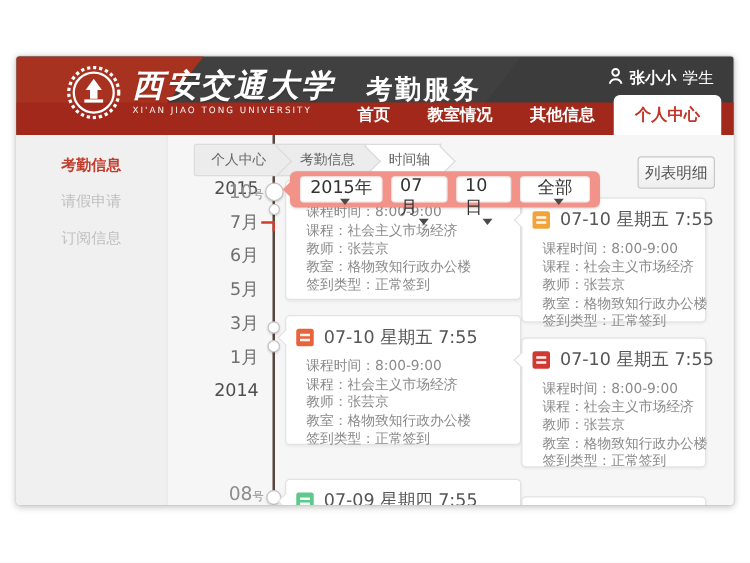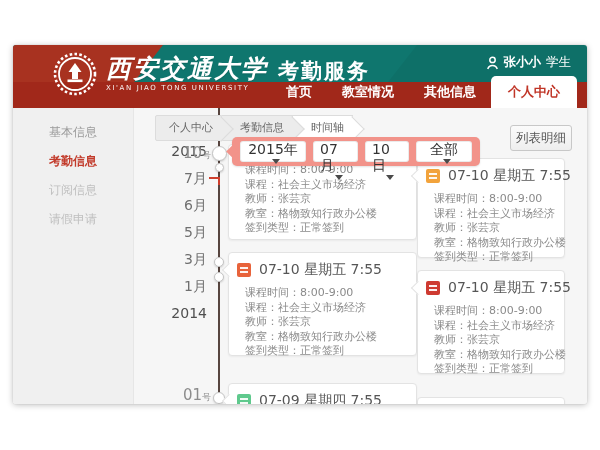--- a/index.html
+++ b/index.html
@@ -7,34 +7,34 @@
     width:600px;height:450px;background:#ffffff;position:relative;overflow:hidden;
     font-family:"DejaVu Sans","Liberation Sans",sans-serif;
     -webkit-font-smoothing:antialiased;
   }
   .window{
     position:absolute;left:13px;top:45px;width:574px;height:359px;
     background:#f6f6f6;border-radius:3px;overflow:hidden;
     box-shadow:0 1px 6px rgba(0,0,0,.25),0 0 1px rgba(0,0,0,.25);
   }
   
-  .hdr{position:absolute;top:0;left:0;right:0;height:63px;background:#0f766e;overflow:hidden;}
+  .hdr{position:absolute;top:0;left:0;right:0;height:63px;background:#404040;overflow:hidden;}
   .hdr .band-dark{position:absolute;left:0;top:0;width:150px;height:63px;background:#a83220;
     transform:skewX(-38deg);transform-origin:top left;}
   .hdr .band-right{position:absolute;right:-60px;top:0;width:230px;height:63px;background:rgba(0,0,0,.05);
     transform:skewX(-38deg);transform-origin:top left;}
   .navbar{position:absolute;left:0;right:0;bottom:0;height:26px;background:#a1281a;}
   .logo-area{position:absolute;left:40px;top:7px;display:flex;align-items:center;color:#fff;z-index:3;}
   .emblem{width:44px;height:44px;flex:0 0 auto;}
   .uni-block{margin-left:9px;}
   .uni-cn{font-size:25px;font-weight:bold;font-style:italic;letter-spacing:2px;line-height:26px;
     text-shadow:0 1px 1px rgba(0,0,0,.15);}
   .uni-en{font-size:7px;letter-spacing:1.6px;margin-top:2px;opacity:.95;}
-  .svc-title{font-size:21px;font-weight:bold;margin-left:10px;margin-top:-6px;letter-spacing:2px;}
-  .user{position:absolute;top:9px;right:16px;display:flex;align-items:center;gap:5px;
+  .svc-title{font-size:21px;font-weight:bold;margin-left:25px;margin-top:-6px;letter-spacing:2px;}
+  .user{position:absolute;top:9px;right:16px;display:flex;align-items:flex-start;gap:5px;
     color:#fff;font-size:12.5px;z-index:3;}
   .user .uname{font-weight:bold;}
   .nav-items{position:absolute;right:10px;bottom:0;display:flex;align-items:flex-end;z-index:3;}
   .nav-item{color:#fff;font-size:13px;font-weight:bold;padding:5px 15px 7px;cursor:pointer;white-space:nowrap;}
   .nav-item.active{background:#fff;color:#c03527;border-radius:5px 5px 0 0;padding:7px 17px 7px;}
   
   .content{position:absolute;top:63px;left:0;right:0;bottom:0;background:#f6f6f6;}
   .sidebar{position:absolute;left:0;top:0;bottom:0;width:120px;background:#f0f0f0;border-right:1px solid #e6e6e6;}
   .side-item{height:29px;line-height:29px;text-align:center;font-size:12px;color:#9a9a9a;cursor:pointer;}
   .side-item:first-child{margin-top:10px;}
@@ -126,24 +126,23 @@
     <div class="nav-items" id="nav-items">
         <div class="nav-item">首页</div>
         <div class="nav-item">教室情况</div>
         <div class="nav-item">其他信息</div>
         <div class="nav-item active">个人中心</div>
       </div>
   </div>
 
   <div class="content">
     <div class="sidebar" id="sidebar">
-        <div class="side-item">基本信息</div>
         <div class="side-item active">考勤信息</div>
+        <div class="side-item dim">请假申请</div>
         <div class="side-item dim">订阅信息</div>
-        <div class="side-item dim">请假申请</div>
       </div>
 
     <div class="breadcrumb" id="breadcrumb">
         <div class="crumb" style="z-index: 10;"><span class="ct">个人中心</span></div>
         <div class="crumb" style="z-index: 9;"><span class="ct">考勤信息</span></div>
         <div class="crumb active" style="z-index: 8;"><span class="ct">时间轴</span></div>
       </div>
 
     <div class="periods" id="periods">
         <div class="period year">2015</div>
@@ -152,21 +151,21 @@
         <div class="period month">5月</div>
         <div class="period month">3月</div>
         <div class="period month">1月</div>
         <div class="period year">2014</div>
       </div>
 
     <div class="day-marker" style="left:160px;top:36px;">
       <span>10</span><span class="suf">号</span>
     </div>
     <div class="day-marker" style="left:160px;top:278px;">
-      <span>01</span><span class="suf">号</span>
+      <span>08</span><span class="suf">号</span>
     </div>
 
     <div class="tl-line"></div>
     <div class="tl-node" style="left:199px;top:38px;width:13px;height:13px;"></div>
     <div class="tl-node" style="left:202px;top:55px;width:7px;height:7px;"></div>
     <div class="tl-node" style="left:201px;top:149px;width:8px;height:8px;"></div>
     <div class="tl-node" style="left:201px;top:164px;width:8px;height:8px;"></div>
     <div class="tl-node" style="left:200px;top:284px;width:10px;height:10px;"></div>
 
     <div id="cards">

